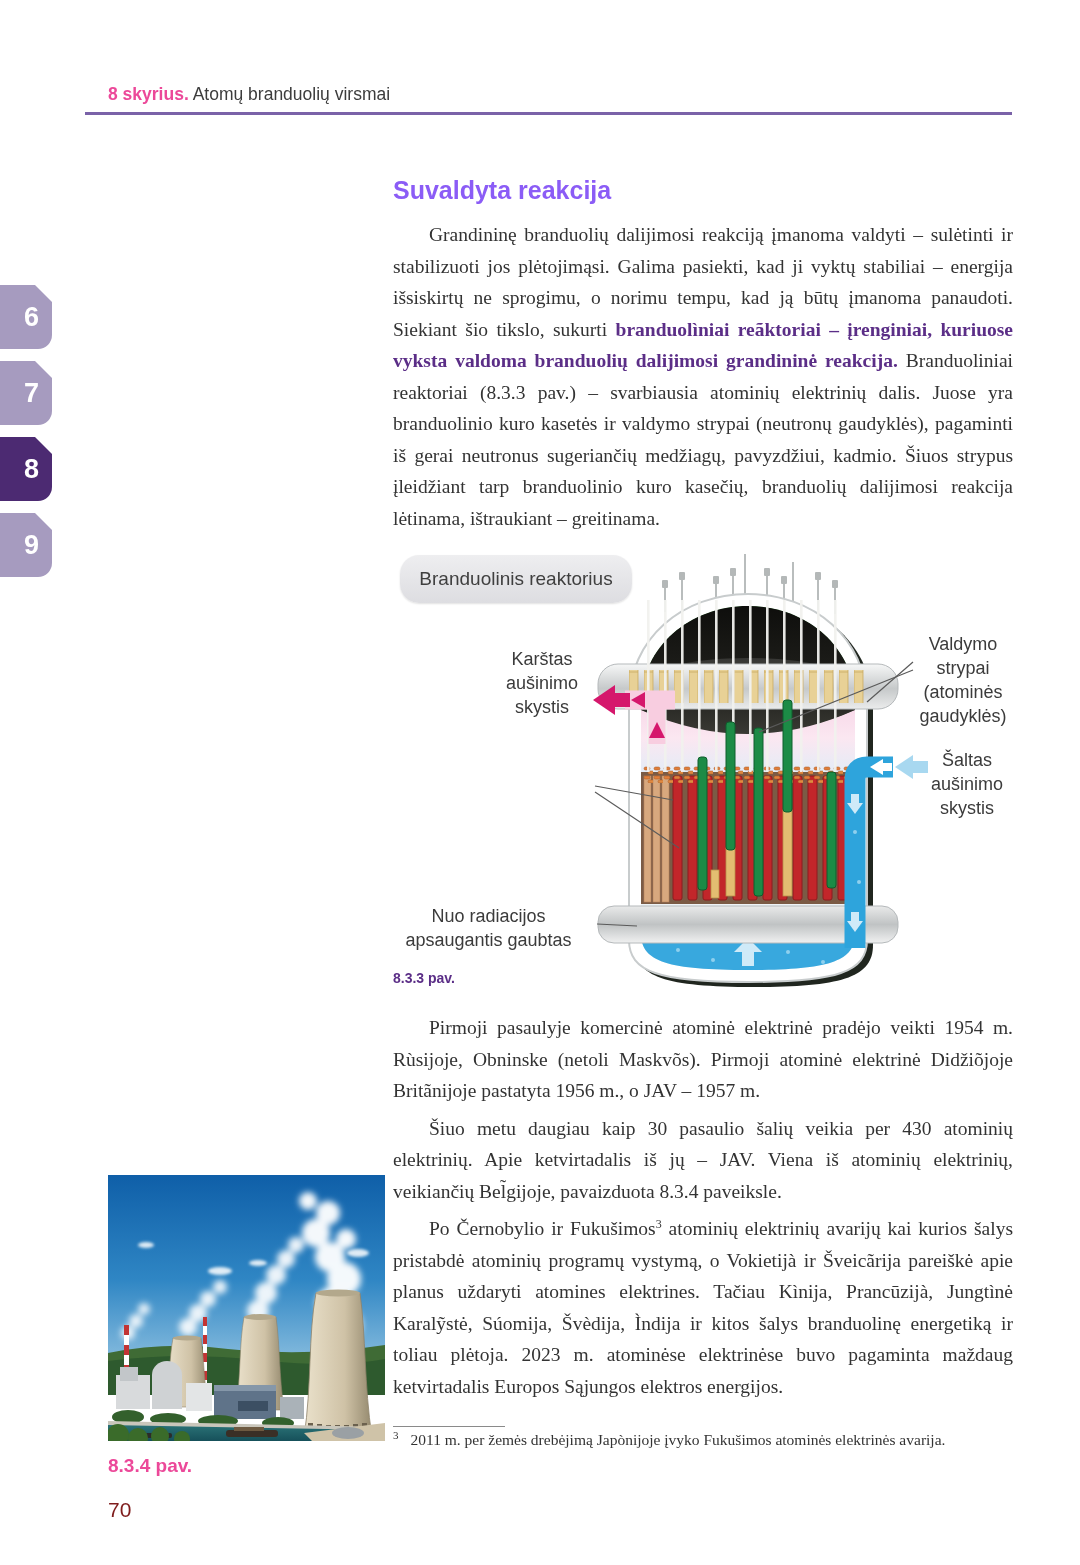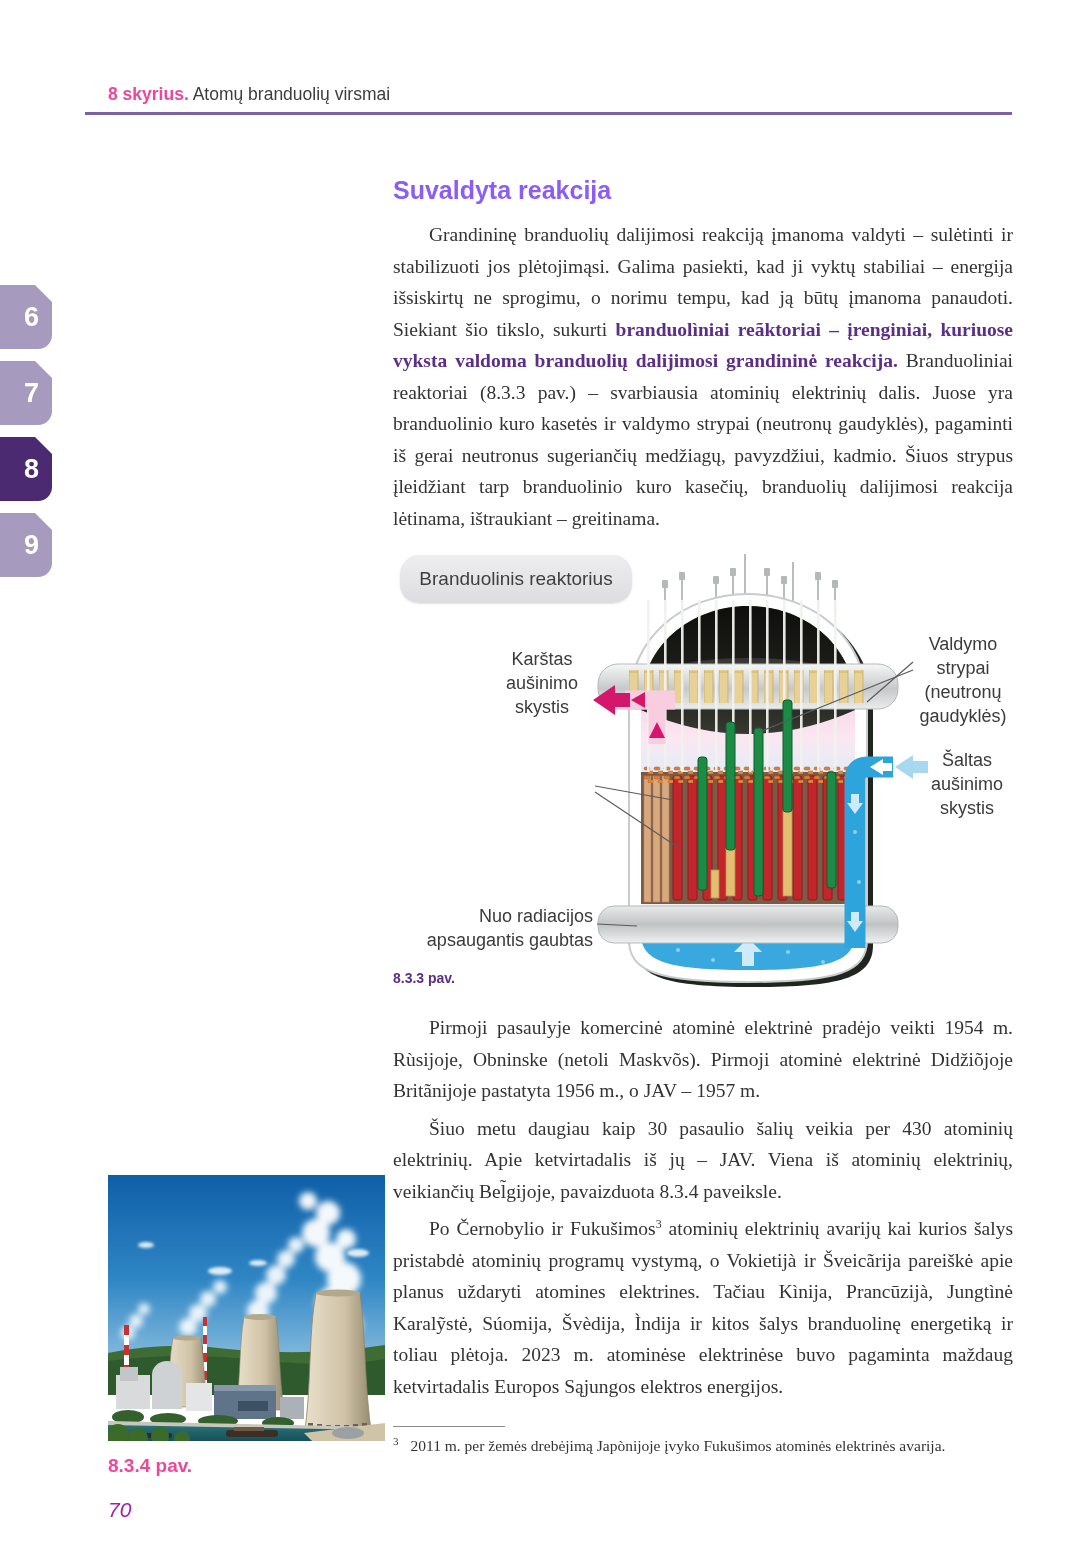--- a/index.html
+++ b/index.html
@@ -26,26 +26,26 @@
   .fig{position:relative;width:620px;height:448px;margin-top:18px;}
   .pill{position:absolute;left:7px;top:3px;width:232px;height:48px;border-radius:19px;
         background:linear-gradient(#eeeef0,#dddde1);display:flex;align-items:center;justify-content:center;
         font-size:19px;color:#3f3f3f;box-shadow:0 1px 2px rgba(0,0,0,.12);}
   .dlabel{position:absolute;font-size:18px;line-height:24px;color:#3b3b3b;text-align:center;}
   .fig-caption{position:absolute;left:0;top:418px;font-size:14px;font-weight:700;color:#5b2e87;}
   .fig svg{position:absolute;left:0;top:0;}
   
   .p2{margin-top:12px;}
   .fn-rule{width:112px;border-top:1.5px solid #8a8a8a;margin-top:24px;}
-  .footnote{font-family:"Liberation Serif",serif;font-size:15.5px;color:#333;margin-top:8px;}
+  .footnote{font-family:"Liberation Serif",serif;font-size:15.5px;color:#333;margin-top:2px;}
   .footnote sup{font-size:11px;margin-right:12px;}
   
   .photo-fig{position:absolute;left:108px;top:1175px;width:277px;}
   .photo-caption{margin-top:10px;font-size:19px;font-weight:700;color:#ec4899;}
-  .page-num{position:absolute;left:108px;top:1498px;font-size:21px;color:#a21caf;font-style:italic;}
+  .page-num{position:absolute;left:108px;top:1498px;font-size:21px;color:#7f1d1d;}
 </style>
 </head>
 <body>
 
 <div class="page">
 
   <div class="hdr">
     <span class="chap">8 skyrius.</span>
     <span>Atomų branduolių virsmai</span>
   </div>
@@ -239,29 +239,29 @@
       <div class="pill">Branduolinis reaktorius</div>
 
       <div class="dlabel" style="left:103px;top:95px;width:92px;">
         <div>Karštas</div>
         <div>aušinimo</div>
         <div>skystis</div>
       </div>
       <div class="dlabel" style="left:520px;top:80px;width:100px;">
         <div>Valdymo</div>
         <div>strypai</div>
-        <div>(neutronų</div>
+        <div>(atominės</div>
         <div>gaudyklės)</div>
       </div>
       <div class="dlabel" style="left:528px;top:196px;width:92px;">
         <div>Šaltas</div>
         <div>aušinimo</div>
         <div>skystis</div>
       </div>
-      <div class="dlabel" style="left:15px;top:352px;width:185px;text-align:right;">
+      <div class="dlabel" style="left:3px;top:352px;width:185px;">
         <div>Nuo radiacijos</div>
         <div>apsaugantis gaubtas</div>
       </div>
 
       <div class="fig-caption">8.3.3 pav.</div>
     </div>
 
     <p class="body-p p2">Pirmoji pasaulyje komercinė atominė elektrinė pradėjo veikti 1954 m. Rùsijoje, Obninske (netoli Maskvõs). Pirmoji atominė elektrinė Didžiõjoje Britãnijoje pastatyta 1956 m., o JAV – 1957 m.</p>
     <p class="body-p">Šiuo metu daugiau kaip 30 pasaulio šalių veikia per 430 atominių elektrinių. Apie ketvirtadalis iš jų – JAV. Viena iš atominių elektrinių, veikiančių Bel̃gijoje, pavaizduota 8.3.4 paveiksle.</p>
     <p class="body-p"><span>Po Černobylio ir Fukušimos</span><sup>3</sup><span> atominių elektrinių avarijų kai kurios šalys pristabdė atominių programų vystymą, o Vokietijà ir Šveicãrija pareiškė apie planus uždaryti atomines elektrines. Tačiau Kìnija, Prancūzijà, Jungtìnė Karalỹstė, Súomija, Švèdija, Ìndija ir kitos šalys branduolinę energetiką ir toliau plėtoja. 2023 m. atominėse elektrinėse buvo pagaminta maždaug ketvirtadalis Europos Sąjungos elektros energijos.</span></p>

